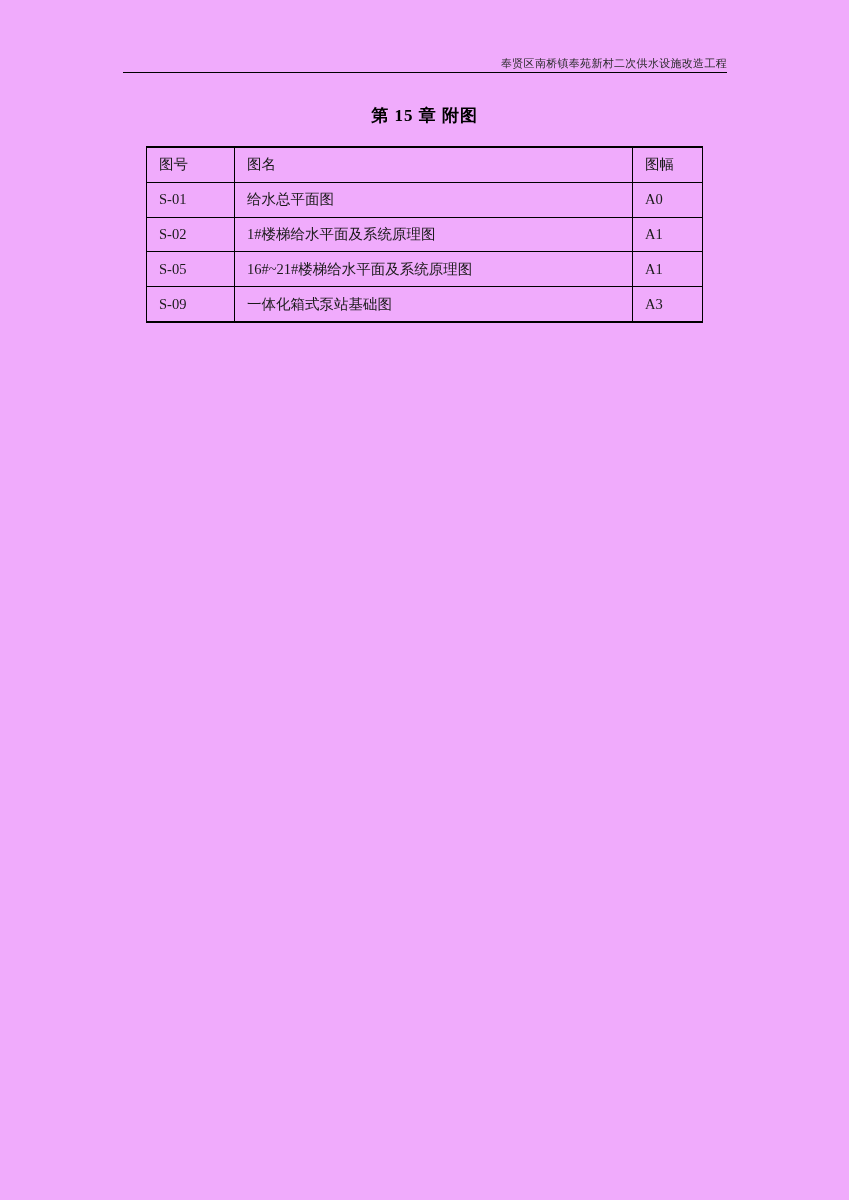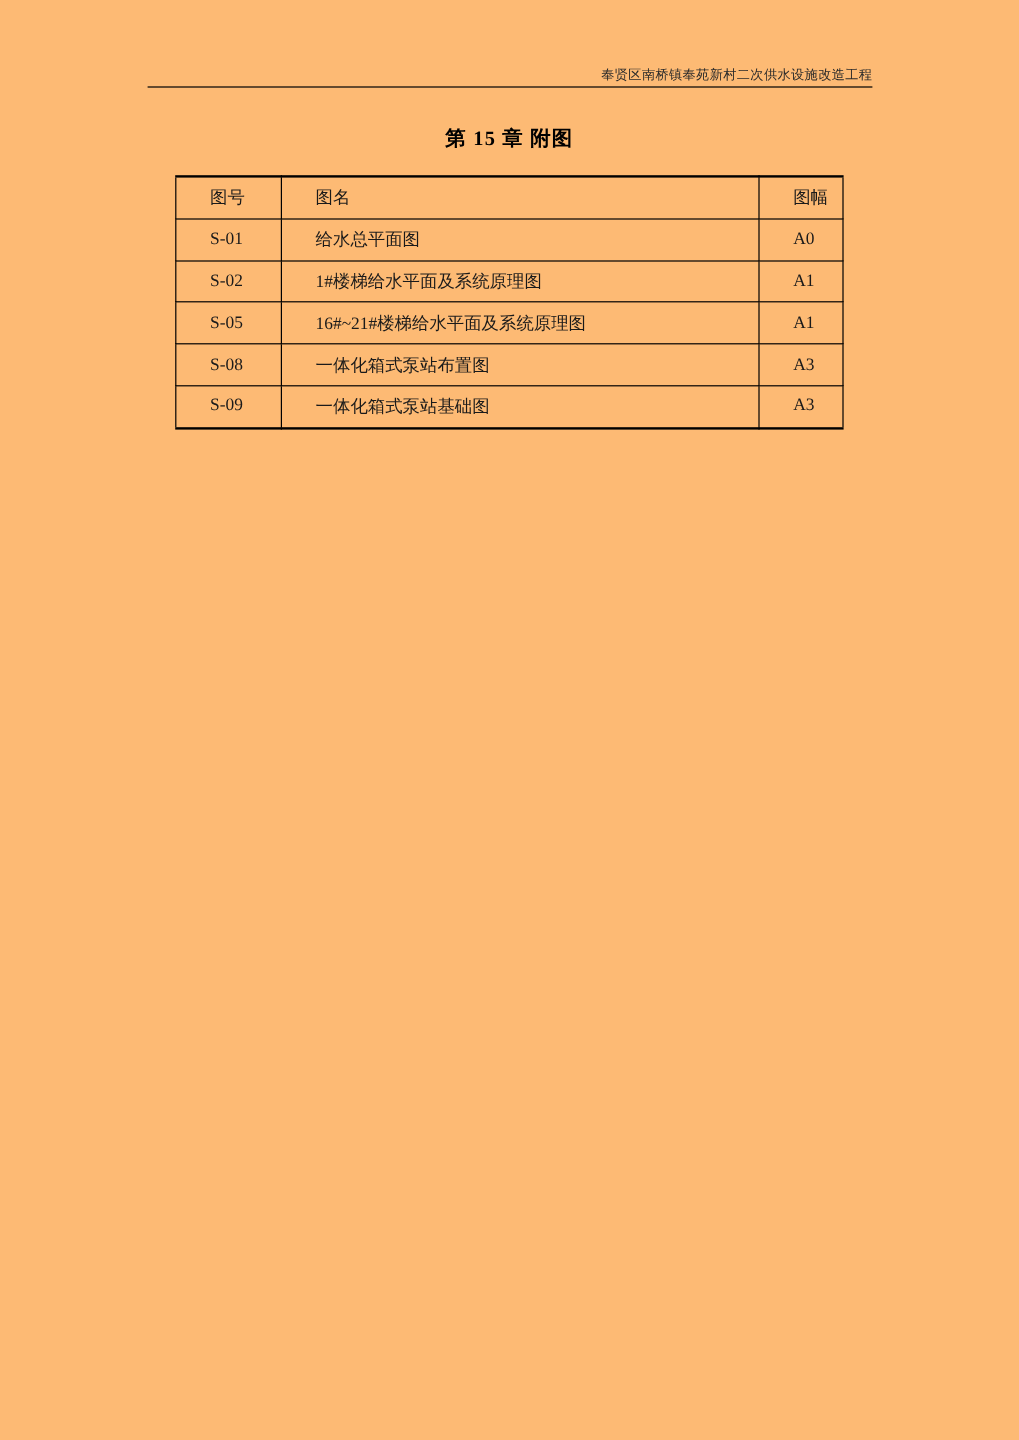--- a/index.html
+++ b/index.html
@@ -4,21 +4,21 @@
 <style>
   html, body {
     margin: 0;
     padding: 0;
     background: #ffffff;
   }
   .page {
     position: relative;
     width: 849px;
     height: 1200px;
-    background: #fdba74;
+    background: #f0abfc;
     font-family: "Liberation Serif", "DejaVu Serif", serif;
     color: #1a1a1a;
     overflow: hidden;
   }
   .running-header {
     position: absolute;
     top: 56px;
     right: 122px;
     font-size: 11px;
     line-height: 14px;
@@ -57,21 +57,21 @@
     border-left: 1.6px solid #000000;
     border-right: 1.6px solid #000000;
   }
   table.drawing-list col.c1 { width: 88px; }
   table.drawing-list col.c2 { width: 398px; }
   table.drawing-list col.c3 { width: 70px; }
   table.drawing-list th,
   table.drawing-list td {
     border: 1px solid #000000;
     height: 33.8px;
-    padding: 0 4px 0 28px;
+    padding: 0 4px 0 12px;
     font-size: 14.5px;
     font-weight: normal;
     text-align: left;
     vertical-align: middle;
     color: #1a1a1a;
     white-space: nowrap;
     overflow: hidden;
   }
 </style>
 </head>
@@ -110,25 +110,20 @@
         <td>S-02</td>
         <td>1#楼梯给水平面及系统原理图</td>
         <td>A1</td>
       </tr>
       <tr>
         <td>S-05</td>
         <td>16#~21#楼梯给水平面及系统原理图</td>
         <td>A1</td>
       </tr>
       <tr>
-        <td>S-08</td>
-        <td>一体化箱式泵站布置图</td>
-        <td>A3</td>
-      </tr>
-      <tr>
         <td>S-09</td>
         <td>一体化箱式泵站基础图</td>
         <td>A3</td>
       </tr>
     </tbody>
   </table>
 
 </div>
 
 </body></html>

